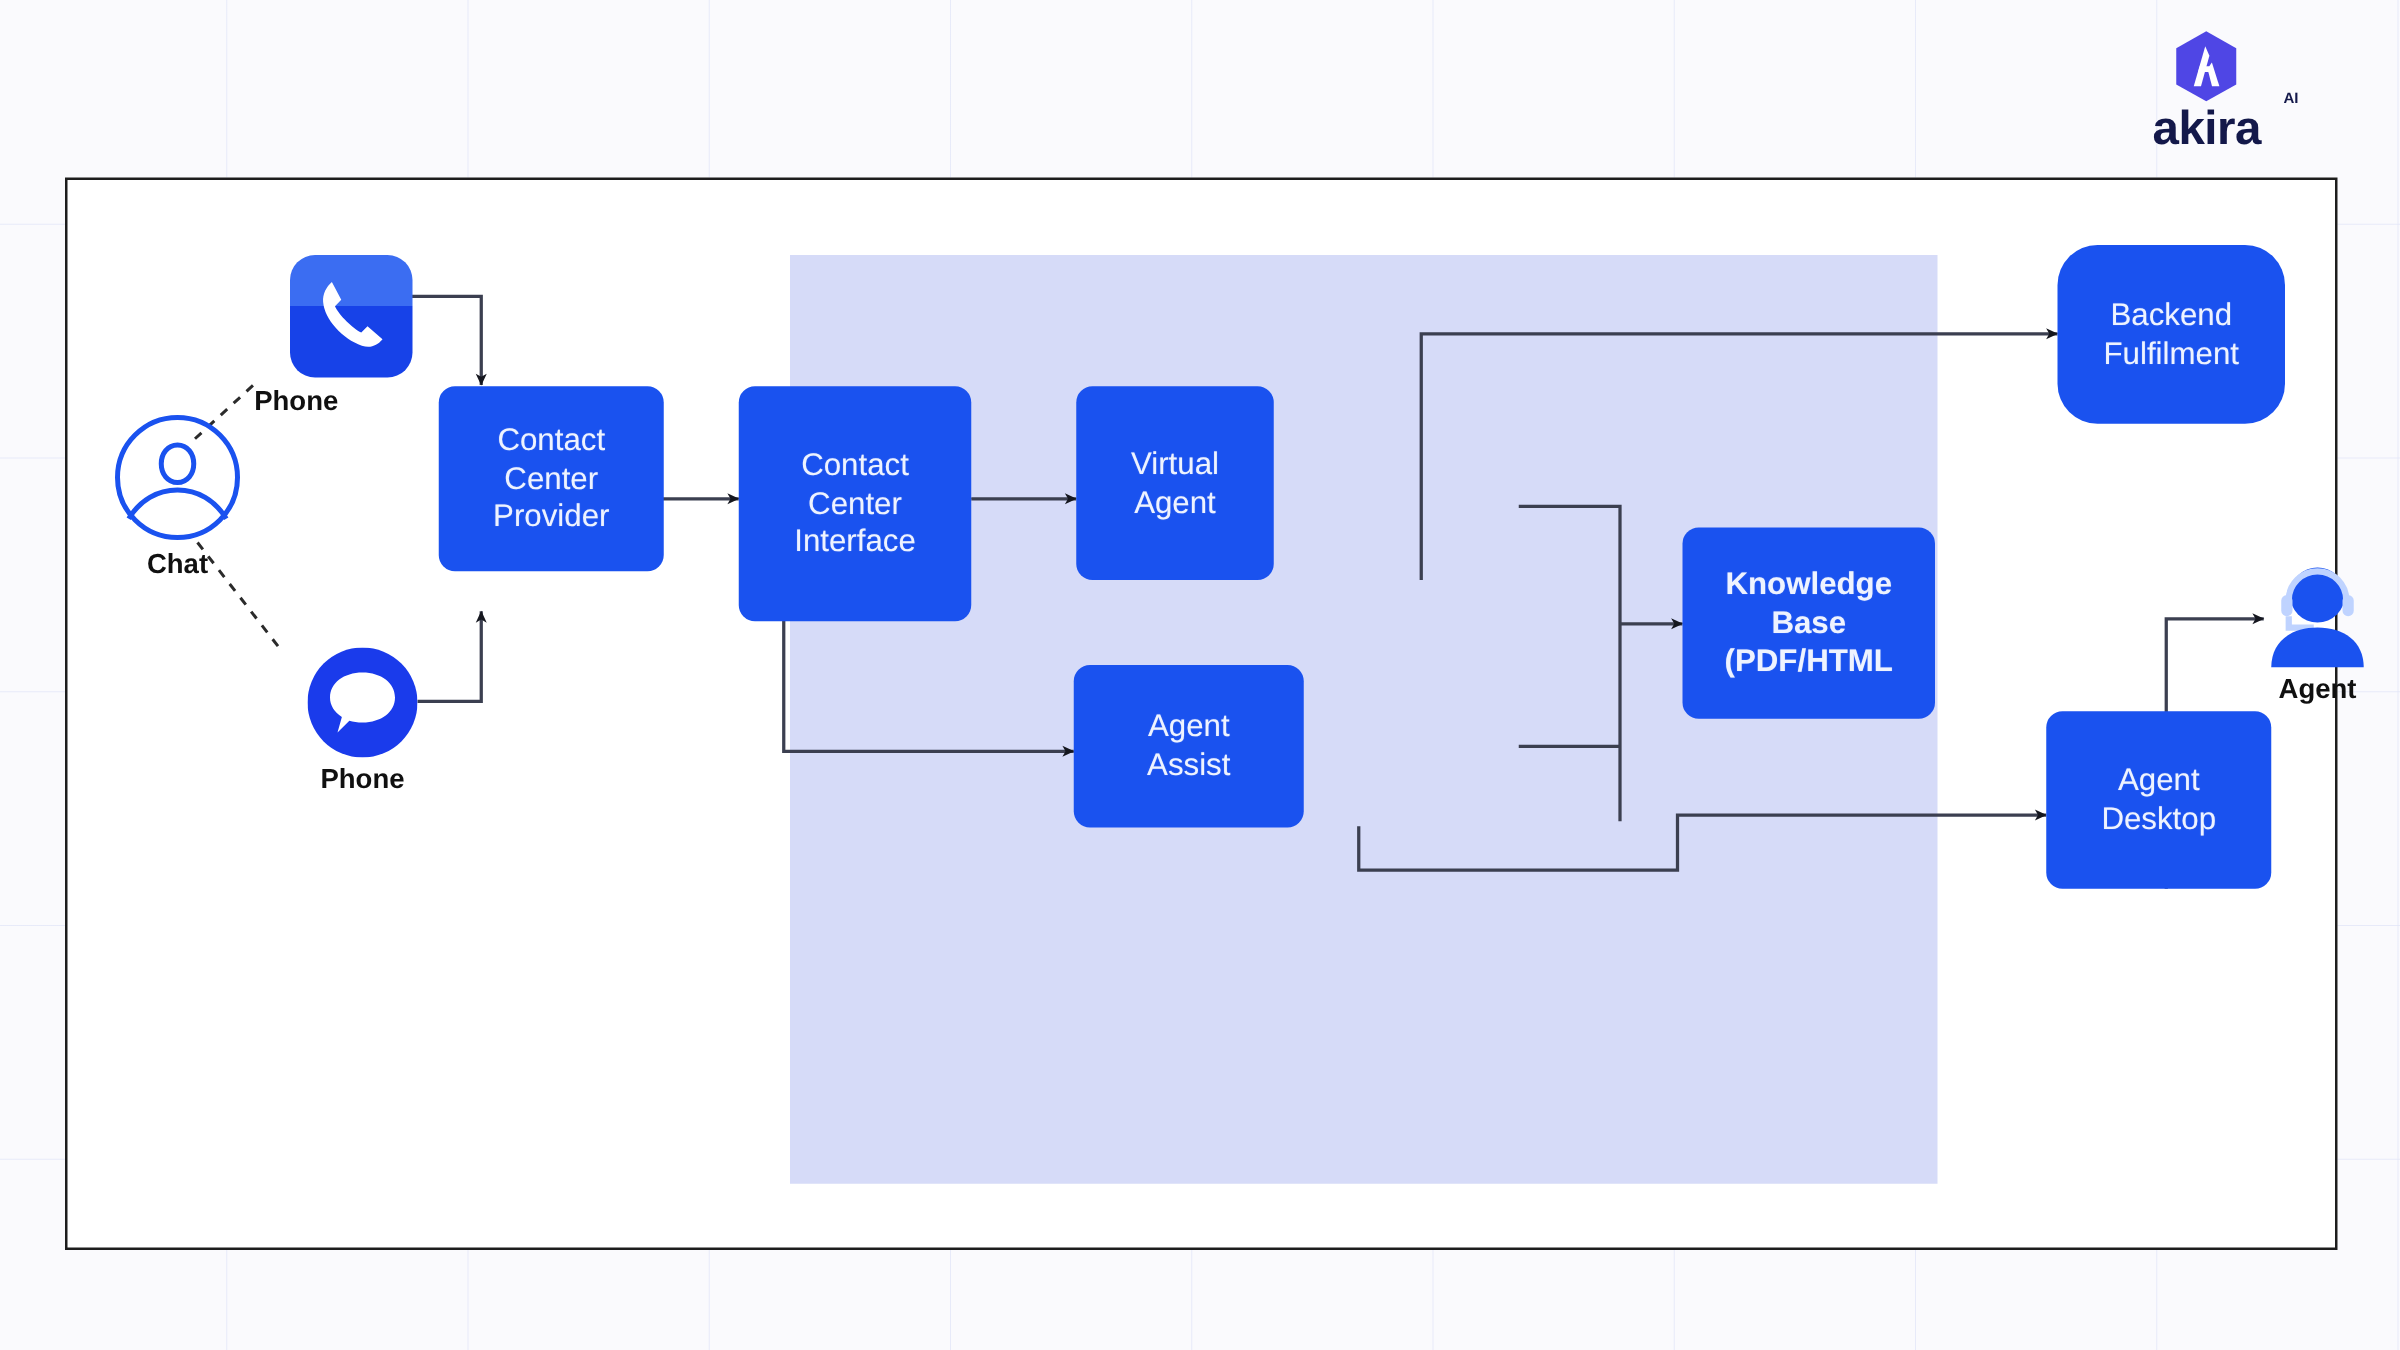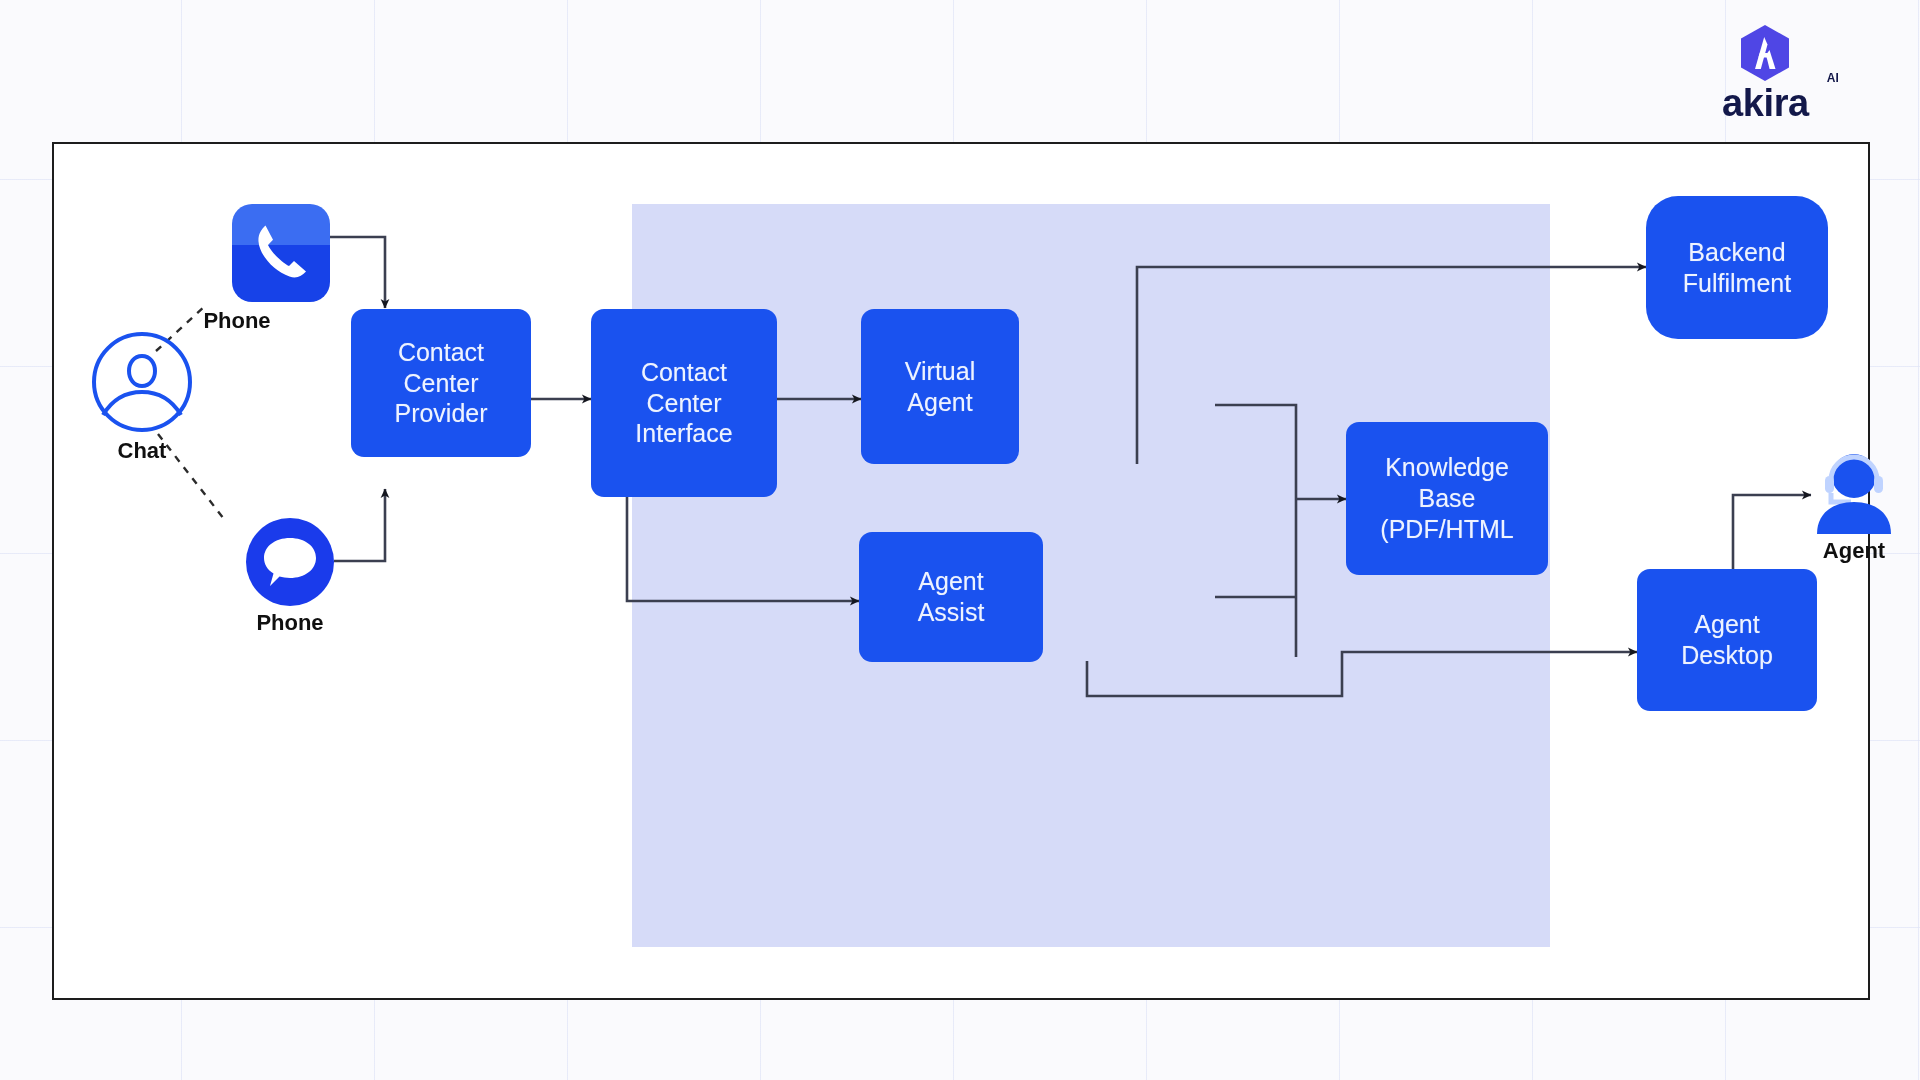--- a/index.html
+++ b/index.html
@@ -202,21 +202,21 @@
   </div>
 
   <div class="node" style="left:807px;top:165px;width:158px;height:155px;">
     <span>Virtual<br>Agent</span>
   </div>
 
   <div class="node" style="left:805px;top:388px;width:184px;height:130px;">
     <span>Agent<br>Assist</span>
   </div>
 
-  <div class="node" style="left:1292px;top:278px;width:202px;height:153px;">
+  <div class="node" style="left:1292px;top:278px;width:202px;height:153px;font-weight:bold;">
     <span>Knowledge<br>Base<br>(PDF/HTML</span>
   </div>
 
   <div class="node" style="left:1592px;top:52px;width:182px;height:143px;border-radius:32px;">
     <span>Backend<br>Fulfilment</span>
   </div>
 
   <div class="node" style="left:1583px;top:425px;width:180px;height:142px;">
     <span>Agent<br>Desktop</span>
   </div>

